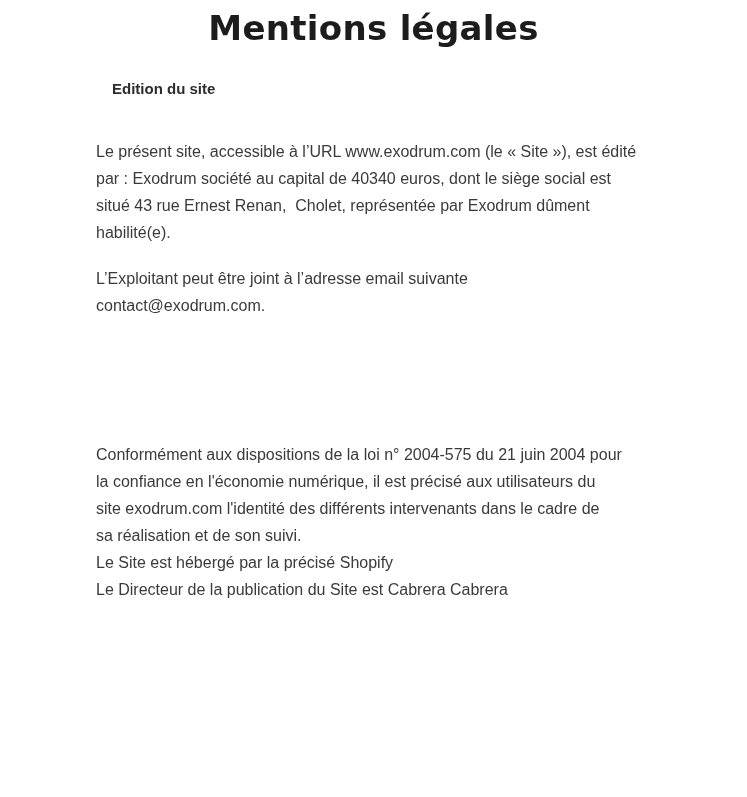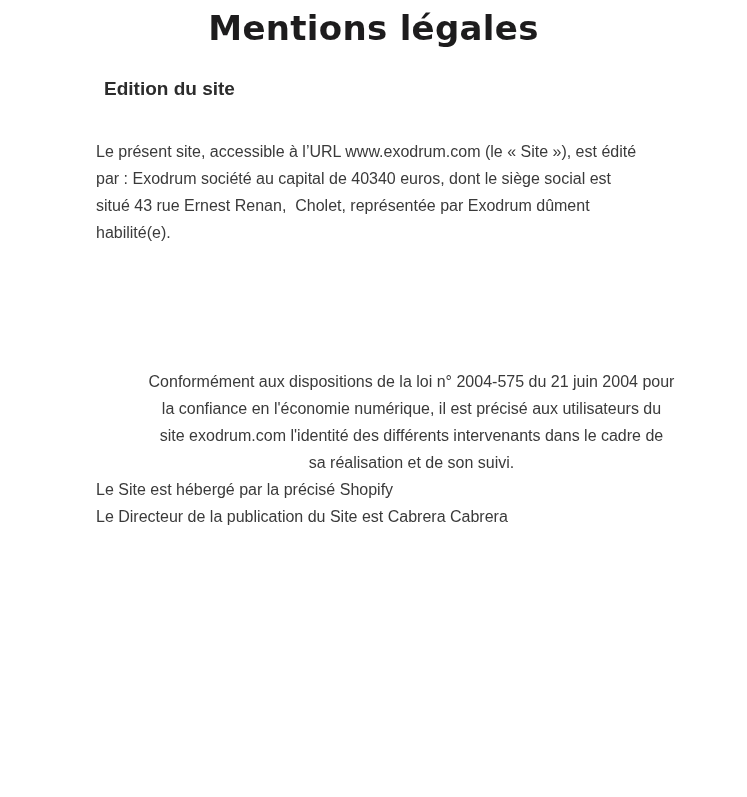--- a/index.html
+++ b/index.html
@@ -24,55 +24,57 @@
     margin: 8px 0 0 0;
   }
   .content {
     margin-left: 96px;
     margin-right: 20px;
     color: #3a3a3a;
     font-size: 16px;
     line-height: 27px;
   }
   .section-heading {
-    font-size: 19px;
+    font-size: 15px;
     font-weight: 700;
     color: #2c2c2c;
     line-height: 27px;
-    margin: 8px;
+    margin: 16px;
   }
   .heading-edition    { margin-top: 27px; }
   .heading-hebergement { margin-top: 65px; }
   .heading-responsable { margin-top: 71px; }
   .para {
     margin: 0;
     white-space: pre-wrap; 
   }
   .para-site      { margin-top: 36px; }
   .para-contact   { margin-top: 19px; }
-  .para-loi       { margin-top: 122px; text-align: center; }
+  .para-loi       { margin-top: 122px; }
   .para-hebergeur { margin-top: 0; }
   .para-directeur { margin-top: 0; }
 </style>
 </head>
 <body>
 
 <div class="page">
 
   <h1 class="page-title">Mentions légales</h1>
 
   <div class="content">
 
     <h2 class="section-heading heading-edition">Edition du site</h2>
 
     <p class="para para-site">Le présent site, accessible à l’URL www.exodrum.com (le « Site »), est édité
 par : Exodrum société au capital de 40340 euros, dont le siège social est
 situé 43 rue Ernest Renan,  Cholet, représentée par Exodrum dûment
 habilité(e).</p>
 
+    <p class="para para-contact">L’Exploitant peut être joint à l’adresse email suivante
+contact@exodrum.com.</p>
 
     <p class="para para-loi">Conformément aux dispositions de la loi n° 2004-575 du 21 juin 2004 pour
 la confiance en l'économie numérique, il est précisé aux utilisateurs du
 site exodrum.com l'identité des différents intervenants dans le cadre de
 sa réalisation et de son suivi.</p>
 
 
     <p class="para para-hebergeur">Le Site est hébergé par la précisé Shopify</p>
 
 

